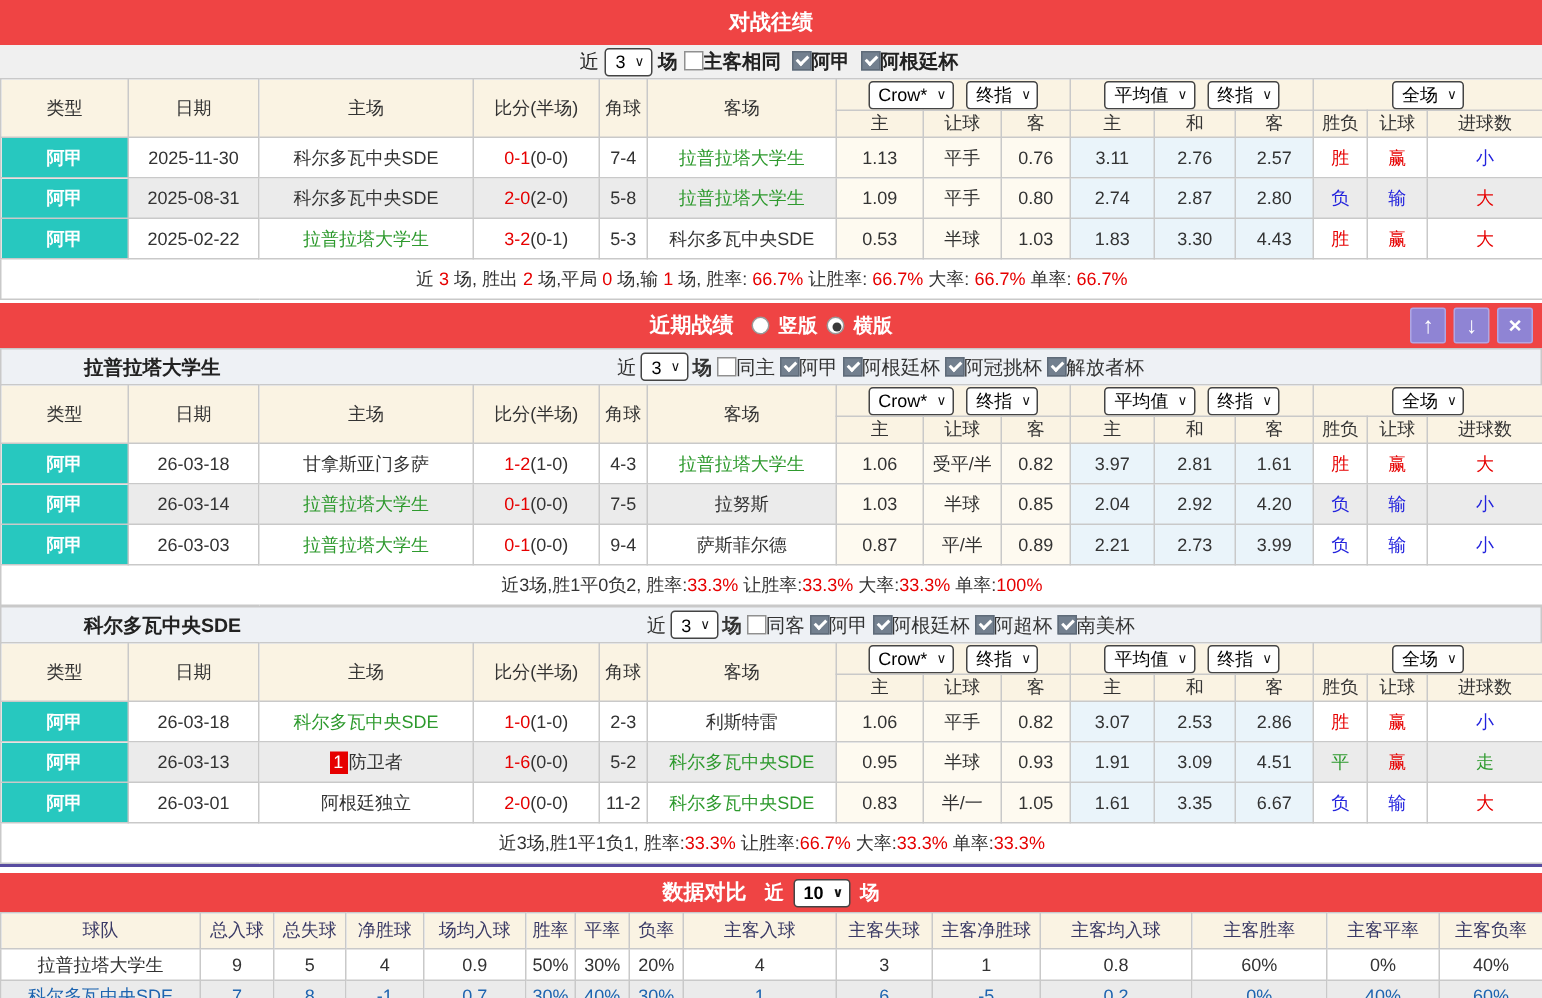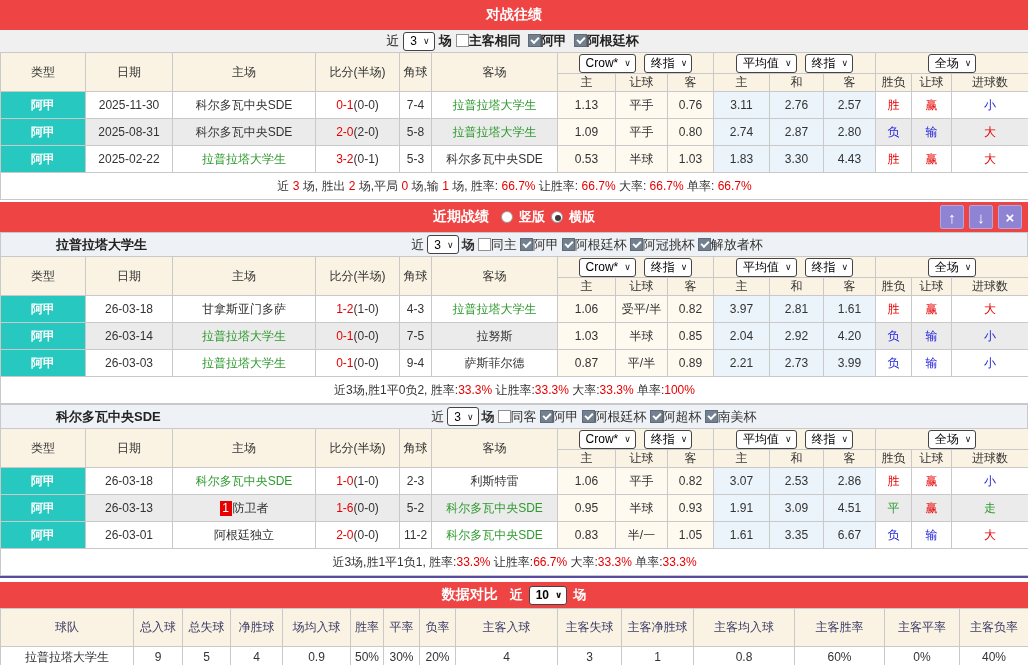--- a/index.html
+++ b/index.html
@@ -58,21 +58,21 @@
   .badge1 { display:inline-block; background:#E60000; color:#fff; min-width:12px; height:15px;
             line-height:15px; font-size:12px; margin-right:1px; }
   .sumrow td { height:25px; background:#fff; }
   
   #section2 { border-bottom:2px solid #584CA0; margin-top:2px; }
   #teamB-block { margin-top:0; }
   #section3 { border-bottom:2px solid #4545AE; margin-top:4px; }
   
   table.cmp { border-collapse:collapse; table-layout:fixed; width:1028px; }
   .cmp th,.cmp td { border:1px solid #C9C9C9; padding:0; text-align:center; white-space:nowrap; overflow:hidden; }
-  .cmp th { background:#FAF3E3; color:#3A3A66; font-weight:normal; height:38px; }
+  .cmp th { background:#FAF3E3; color:#3A3A66; font-weight:normal; height:24px; }
   .cmp td { height:21px; color:#333; background:#fff; }
   .cmp tr.r2 td { background:#EBEBEB; color:#1D64B0; }
 </style>
 </head>
 <body>
 
 <div id="section1">
   <div class="pbar" id="bar1">
     <span class="ptitle">对战往绩</span>
   </div>

